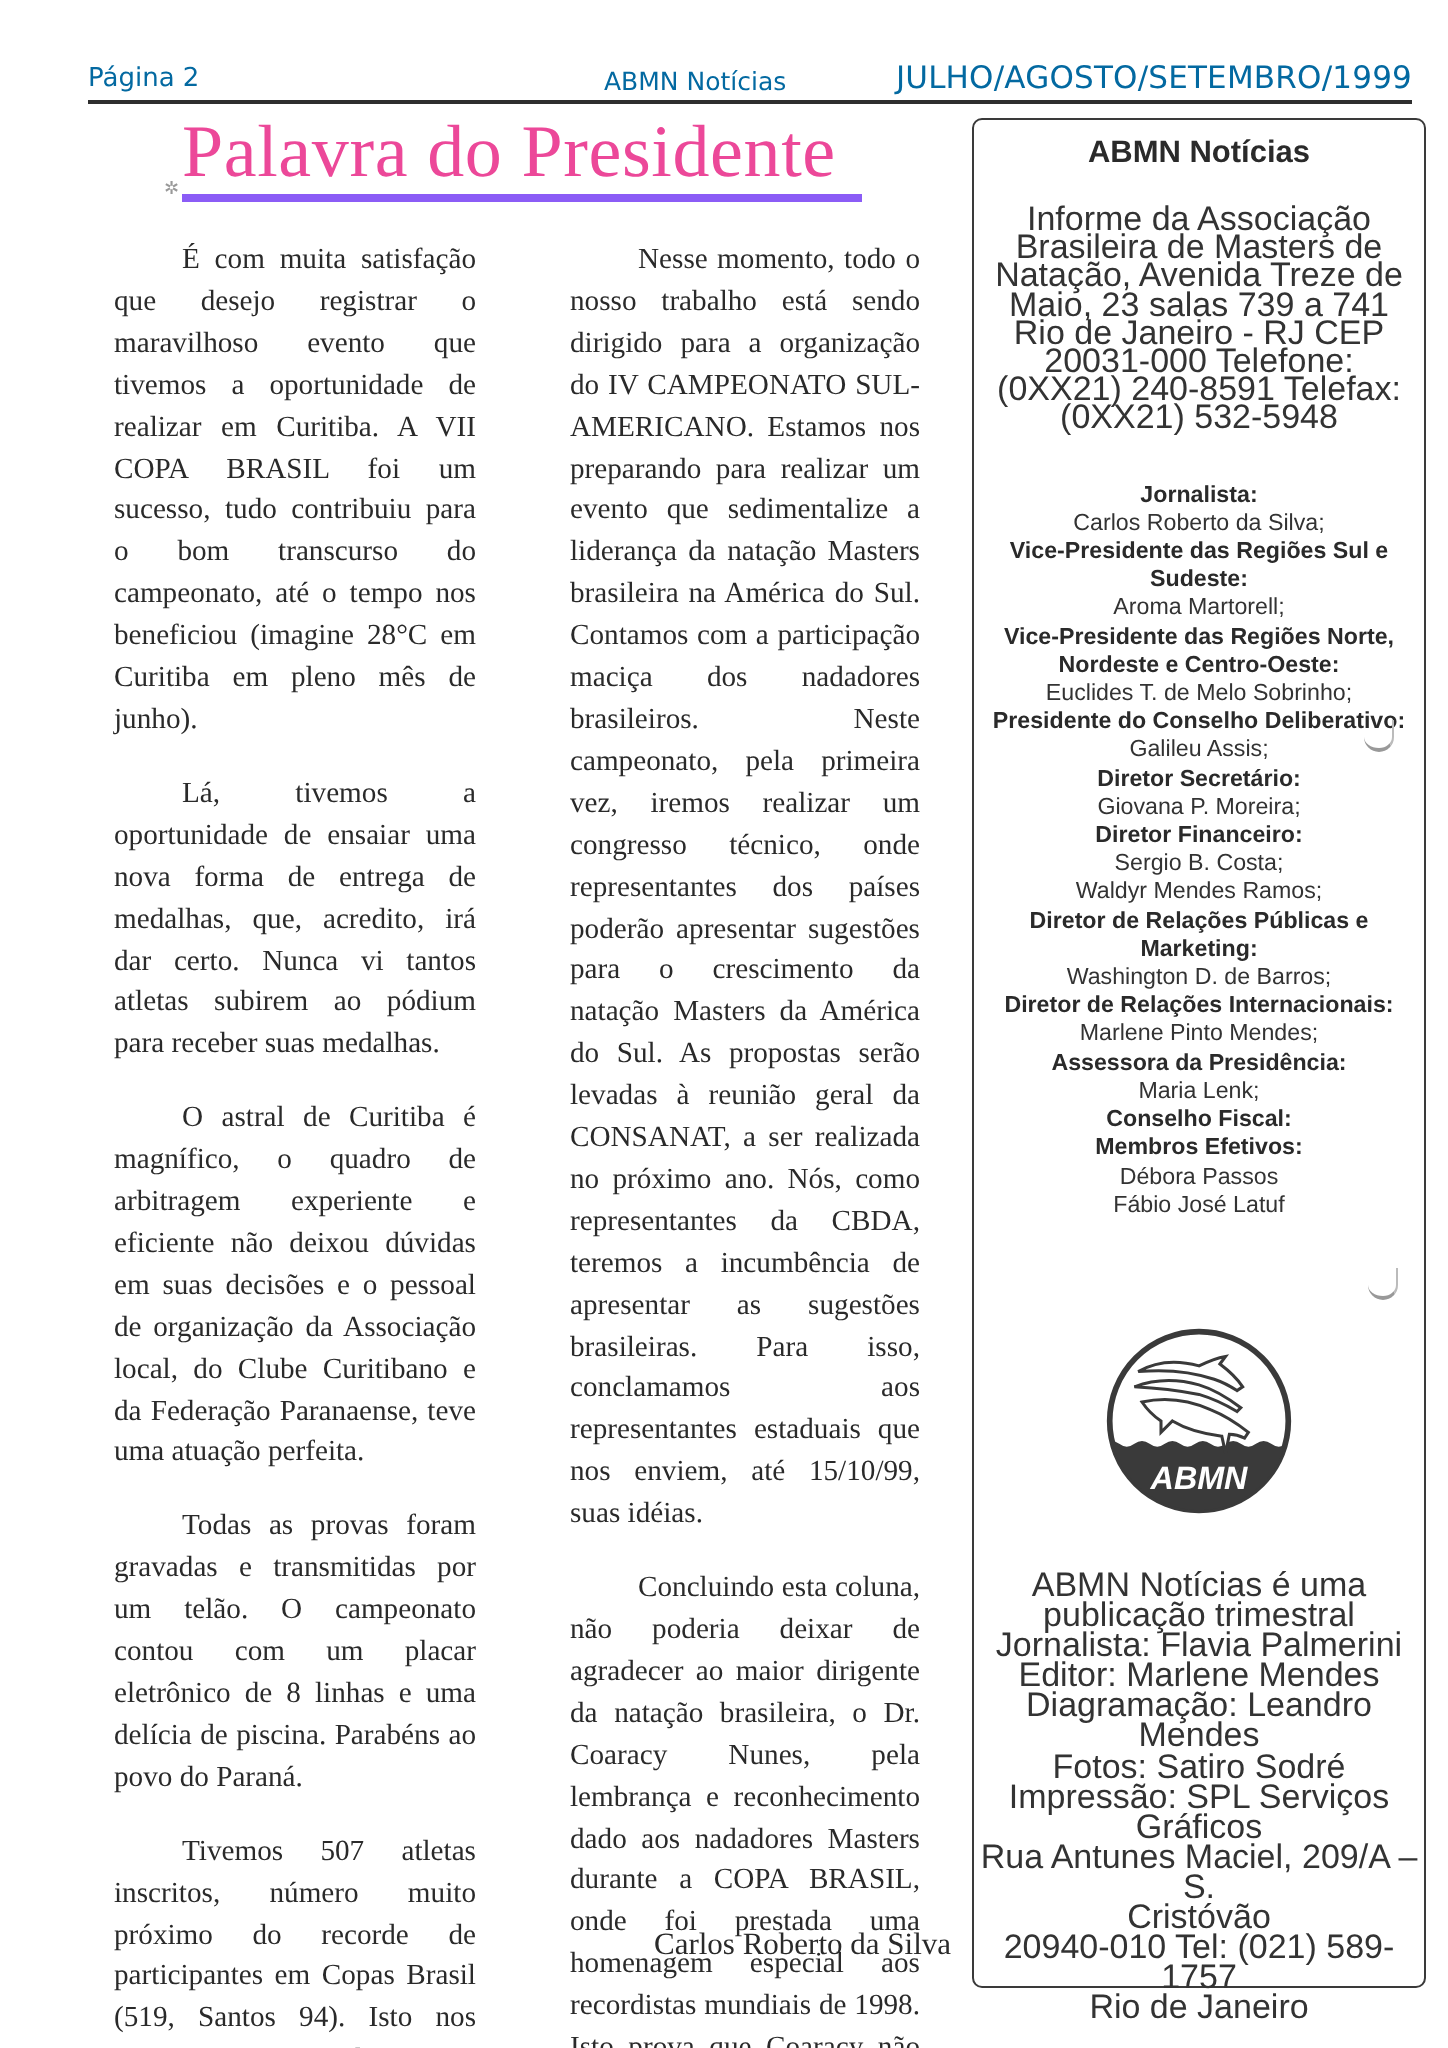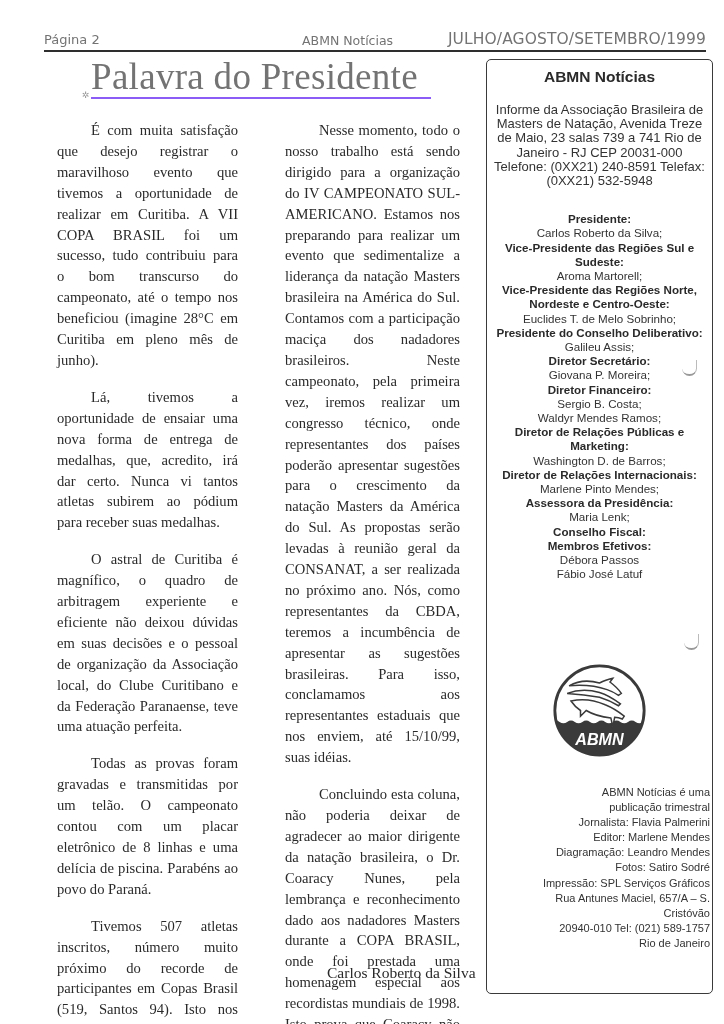--- a/index.html
+++ b/index.html
@@ -3,30 +3,30 @@
   <meta charset="utf-8">
   <style>
     html, body { margin: 0; padding: 0; }
     body {
       width: 724px; height: 1024px; background: #ffffff; position: relative; overflow: hidden;
       color: #2a2a2a;
     }
     .header {
       position: absolute; left: 44px; top: 28px; width: 662px; height: 22px;
       border-bottom: 2.5px solid #2e2e2e;
-      font-family: "DejaVu Sans", sans-serif; font-size: 13.5px; color: #737373;
+      font-family: "DejaVu Sans", sans-serif; font-size: 13.5px; color: #0369a1;
     }
     .header .page { position: absolute; left: 0; top: 4px; font-size: 13px; }
     .header .pub { position: absolute; left: 258px; top: 5px; font-size: 12.5px; }
     .header .date { position: absolute; right: 0; top: 2px; font-size: 15.5px; letter-spacing: 0.1px; }
 
     .title {
       position: absolute; left: 91px; top: 57px; width: 340px;
-      font-family: "Liberation Serif", serif; font-size: 37px; line-height: 40px; color: #737373;
-      border-bottom: 2px solid #8b5cf6; letter-spacing: 0.3px;
+      font-family: "Liberation Serif", serif; font-size: 37px; line-height: 40px; color: #ec4899;
+      border-bottom: 4px solid #8b5cf6; letter-spacing: 0.3px;
     }
     .flourish {
       position: absolute; left: 82px; top: 90px; font-size: 9px; color: #999;
       font-family: "DejaVu Sans", sans-serif;
     }
 
     .col {
       position: absolute; top: 104px;
       font-family: "Liberation Serif", serif; font-size: 14.6px; line-height: 20.9px; color: #2a2a2a;
       text-align: justify;
@@ -39,28 +39,28 @@
       position: absolute; left: 306px; top: 964px; font-family: "Liberation Serif", serif;
       font-size: 15.5px; color: #2a2a2a; padding-left: 21px;
     }
 
     .sidebar {
       position: absolute; left: 486px; top: 59px; width: 227px; height: 935px;
       border: 1.5px solid #3a3a3a; border-radius: 5px; box-sizing: border-box;
       font-family: "Liberation Sans", sans-serif; color: #333; text-align: center;
     }
     .sb-title { margin-top: 8px; font-size: 15.5px; font-weight: bold; color: #2a2a2a; }
-    .sb-info { margin: 17px 6px 14px; font-size: 13px; line-height: 14.2px; }
+    .sb-info { margin: 17px 6px 14px; font-size: 17px; line-height: 14.2px; }
     .sb-board { margin: 24px 4px 0; font-size: 11.6px; line-height: 14.2px; }
     .sb-board .role { font-weight: bold; color: #2a2a2a; }
     .sb-board .name { font-weight: normal; }
     .logo { position: absolute; left: 65px; top: 603px; width: 95px; height: 95px; }
     .sb-credits {
       position: absolute; left: 2px; right: 2px; top: 725px;
-      font-size: 11px; line-height: 15.1px; text-align: right;
+      font-size: 17px; line-height: 15.1px;
     }
     .curl { position: absolute; width: 14px; height: 14px; border-bottom: 2px solid #999; border-right: 1px solid #bbb; border-radius: 0 0 12px 12px; }
   </style>
 </head>
 <body>
 
 <div class="header">
   <span class="page">Página 2</span>
   <span class="pub">ABMN Notícias</span>
   <span class="date">JULHO/AGOSTO/SETEMBRO/1999</span>
@@ -82,21 +82,21 @@
   <p>Concluindo esta coluna, não poderia deixar de agradecer ao maior dirigente da natação brasileira, o Dr. Coaracy Nunes, pela lembrança e reconhecimento dado aos nadadores Masters durante a COPA BRASIL, onde foi prestada uma homenagem especial aos recordistas mundiais de 1998. Isto prova que Coaracy não esquece dos tempos em que deu o pontapé inicial do Masters no Brasil, nem mesmo no maior momento da natação competitiva brasileira, com a conquista de uma quantidade inédita de medalhas em um pan-americano. Parabéns Coaracy, você é o maior dirigente do esporte no Brasil.</p>
 </div>
 
 <div class="signature">Carlos Roberto da Silva</div>
 
 <div class="sidebar">
   <div class="sb-title">ABMN Notícias</div>
   <div class="sb-info">Informe da Associação Brasileira de Masters de Natação, Avenida Treze de Maio, 23 salas 739 a 741 Rio de Janeiro - RJ  CEP 20031-000 Telefone: (0XX21) 240-8591 Telefax: (0XX21) 532-5948</div>
   <div class="sb-board" id="board">
       <div>
-        <div class="role">Presidente:</div>
+        <div class="role">Jornalista:</div>
         <div class="name">Carlos Roberto da Silva;</div>
       </div>
       <div>
         <div class="role">Vice-Presidente das Regiões Sul e Sudeste:</div>
         <div class="name">Aroma Martorell;</div>
       </div>
       <div>
         <div class="role">Vice-Presidente das Regiões Norte, Nordeste e Centro-Oeste:</div>
         <div class="name">Euclides T. de Melo Sobrinho;</div>
       </div>
@@ -156,21 +156,21 @@
   </svg>
 
   <div class="sb-credits" id="credits">
       <div>ABMN Notícias é uma</div>
       <div>publicação trimestral</div>
       <div>Jornalista: Flavia Palmerini</div>
       <div>Editor: Marlene Mendes</div>
       <div>Diagramação: Leandro Mendes</div>
       <div>Fotos: Satiro Sodré</div>
       <div>Impressão: SPL Serviços Gráficos</div>
-      <div>Rua Antunes Maciel, 657/A – S.</div>
+      <div>Rua Antunes Maciel, 209/A – S.</div>
       <div>Cristóvão</div>
       <div>20940-010  Tel: (021) 589-1757</div>
       <div>Rio de Janeiro</div>
     </div>
 </div>
 
 <span class="curl" style="left:682px; top:360px;"></span>
 <span class="curl" style="left:684px; top:634px;"></span>
 
 </body></html>

